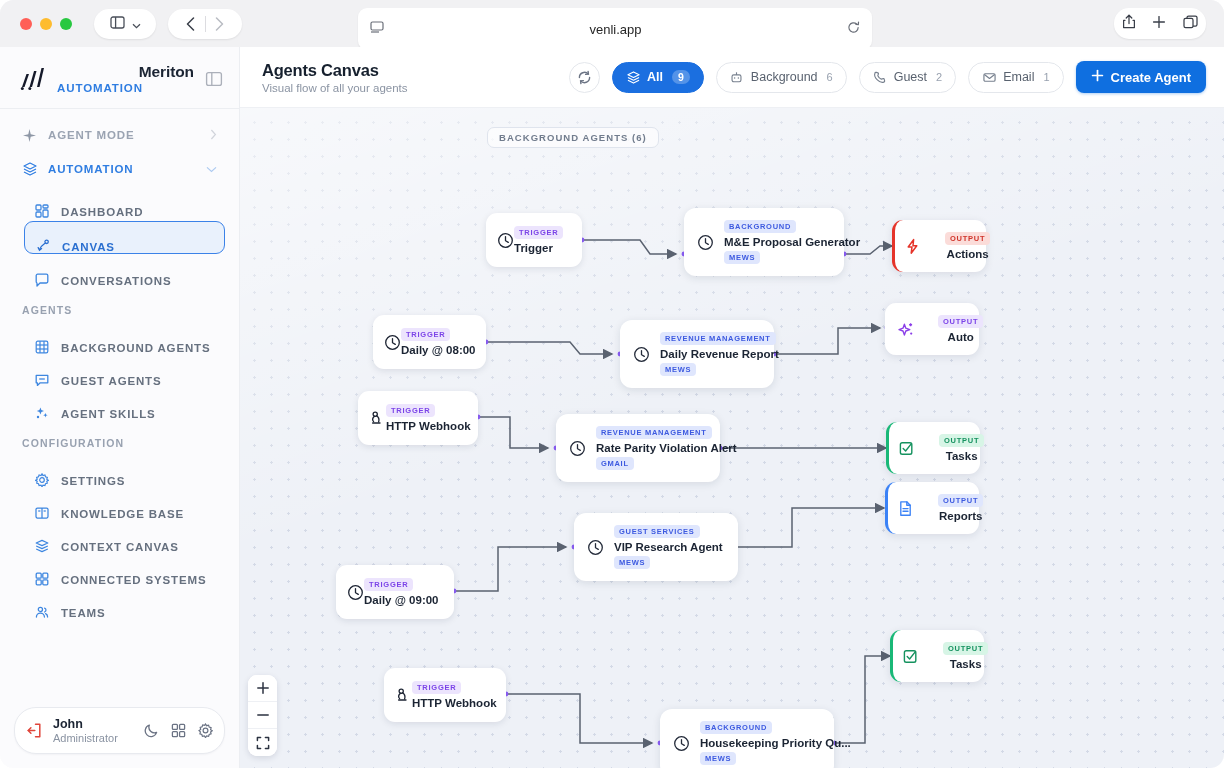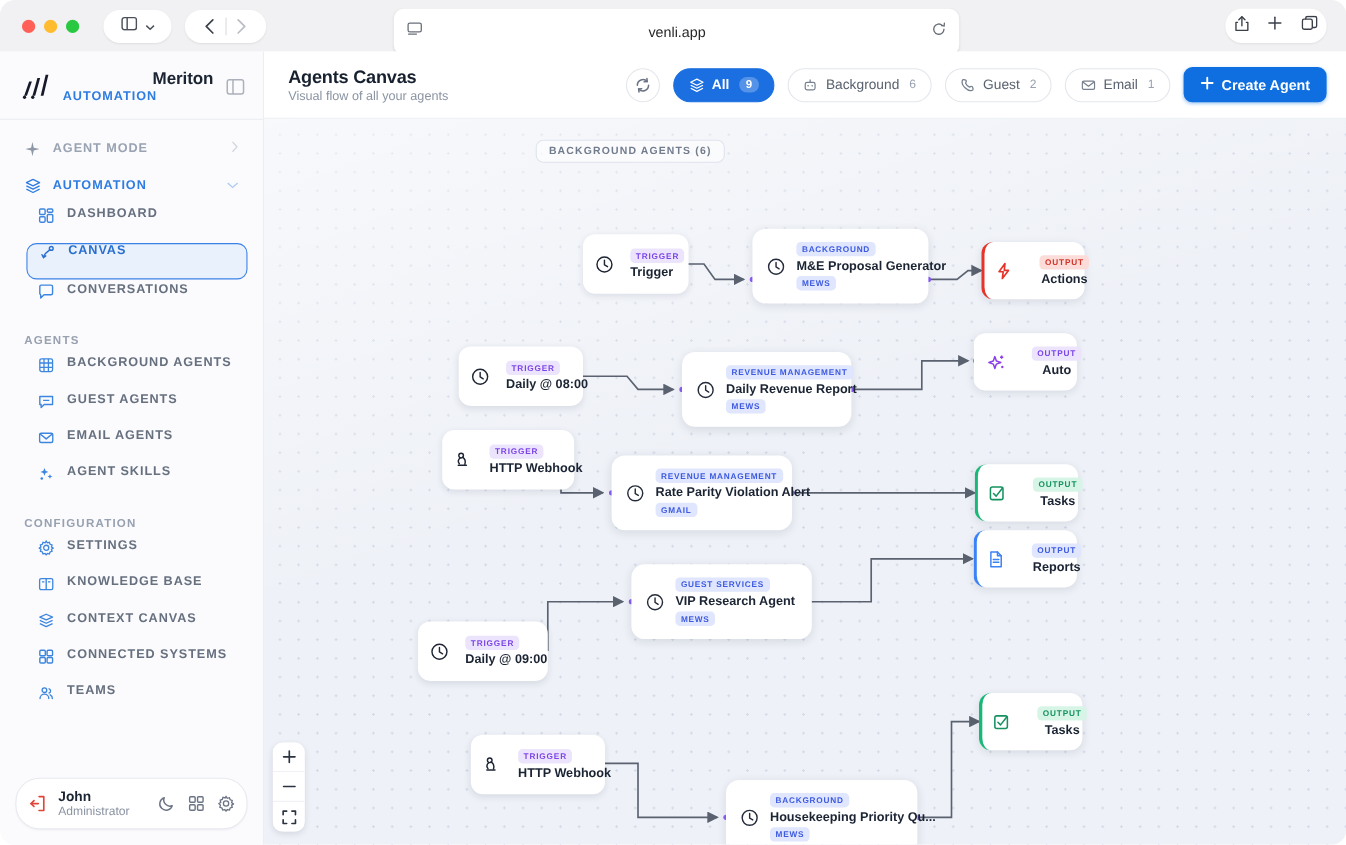--- a/index.html
+++ b/index.html
@@ -85,21 +85,21 @@
     color: #5b6577; cursor: pointer;
   }
   .nav-row .ic { width: 15px; height: 15px; flex: none; color: #4a90e2; display: flex; align-items: center; justify-content: center; }
   .nav-row .lbl { flex: 1; }
   .nav-row.section-top { color: #9aa3b2; margin-bottom: 2px; }
   .nav-row.section-top.active-sec { color: #2f7de1; }
   .nav-row .chev { opacity: .5; }
 
   .nav-sub { padding-left: 10px; }
   .nav-item {
-    display: flex; align-items: flex-start; gap: 12px;
+    display: flex; align-items: flex-end; gap: 12px;
     height: 30px; margin: 3px 0; padding: 0 10px; border-radius: 9px;
     font-size: 11.5px; letter-spacing: .85px; font-weight: 600;
     color: #66707f; cursor: pointer;
   }
   .nav-item .ic { width: 15px; height: 15px; flex: none; color: #3d86e0; display: flex; align-items: center; justify-content: center; }
   .nav-item.selected {
     background: #e9f1fc; border: 1.4px solid #3b82e8; color: #2a6fd0;
     height: 33px;
   }
   .nav-group-title {
@@ -181,21 +181,21 @@
   }
 
   svg.edges { position: absolute; inset: 0; width: 100%; height: 100%; z-index: 1; }
 
   .node { position: absolute; z-index: 2; }
 
   .node-trigger {
     background: #fff; border-radius: 11px;
     box-shadow: 0 2px 7px rgba(22,34,58,.10);
     width: 96px; height: 54px;
-    display: flex; align-items: center; padding: 0 11px; gap: 15px; margin-left: 44px;
+    display: flex; align-items: center; padding: 0 11px; gap: 0;
   }
   .node-trigger .clock { width: 17px; height: 17px; color: #1d2433; flex: none; }
   .node-trigger .body { display: flex; flex-direction: column; align-items: flex-start; gap: 3px; }
   .tag-trigger {
     background: #ece4fd; color: #7b43e8; border-radius: 4px;
     font-size: 7.5px; font-weight: 700; letter-spacing: .75px; padding: 2px 5px;
   }
   .node-trigger .name { font-size: 11.5px; font-weight: 700; color: #1b2433; white-space: nowrap; }
 
   .node-agent {
@@ -429,29 +429,20 @@
             <span>BACKGROUND AGENTS</span>
           </div>
           <div class="nav-item">
             <span class="ic">
               <svg width="14" height="14" viewBox="0 0 14 14" fill="none" stroke="#3d86e0" stroke-width="1.3" stroke-linejoin="round">
                 <path d="M1.2 2.4 h11.6 v7.4 H5.2 L2.4 12.4 V9.8 H1.2 Z"></path>
                   <line x1="4.2" y1="6" x2="9.8" y2="6"></line>
               </svg>
             </span>
             <span>GUEST AGENTS</span>
-          </div>
-          <div class="nav-item">
-            <span class="ic">
-              <svg width="14" height="14" viewBox="0 0 14 14" fill="none" stroke="#3d86e0" stroke-width="1.3" stroke-linejoin="round">
-                <rect x="1" y="2.8" width="12" height="8.4" rx="1.4"></rect>
-                  <path d="M1.5 3.6 L7 8 L12.5 3.6"></path>
-              </svg>
-            </span>
-            <span>EMAIL AGENTS</span>
           </div>
           <div class="nav-item">
             <span class="ic">
               <svg width="14" height="14" viewBox="0 0 14 14" fill="#3d86e0">
                 <path d="M5.4 1.4 L6.4 4 L9 5 L6.4 6 L5.4 8.6 L4.4 6 L1.8 5 L4.4 4 Z"></path>
                 <path d="M10.4 7 L11 8.6 L12.6 9.2 L11 9.8 L10.4 11.4 L9.8 9.8 L8.2 9.2 L9.8 8.6 Z"></path>
                 <circle cx="3" cy="11" r="1.2"></circle>
               </svg>
             </span>
             <span>AGENT SKILLS</span>

